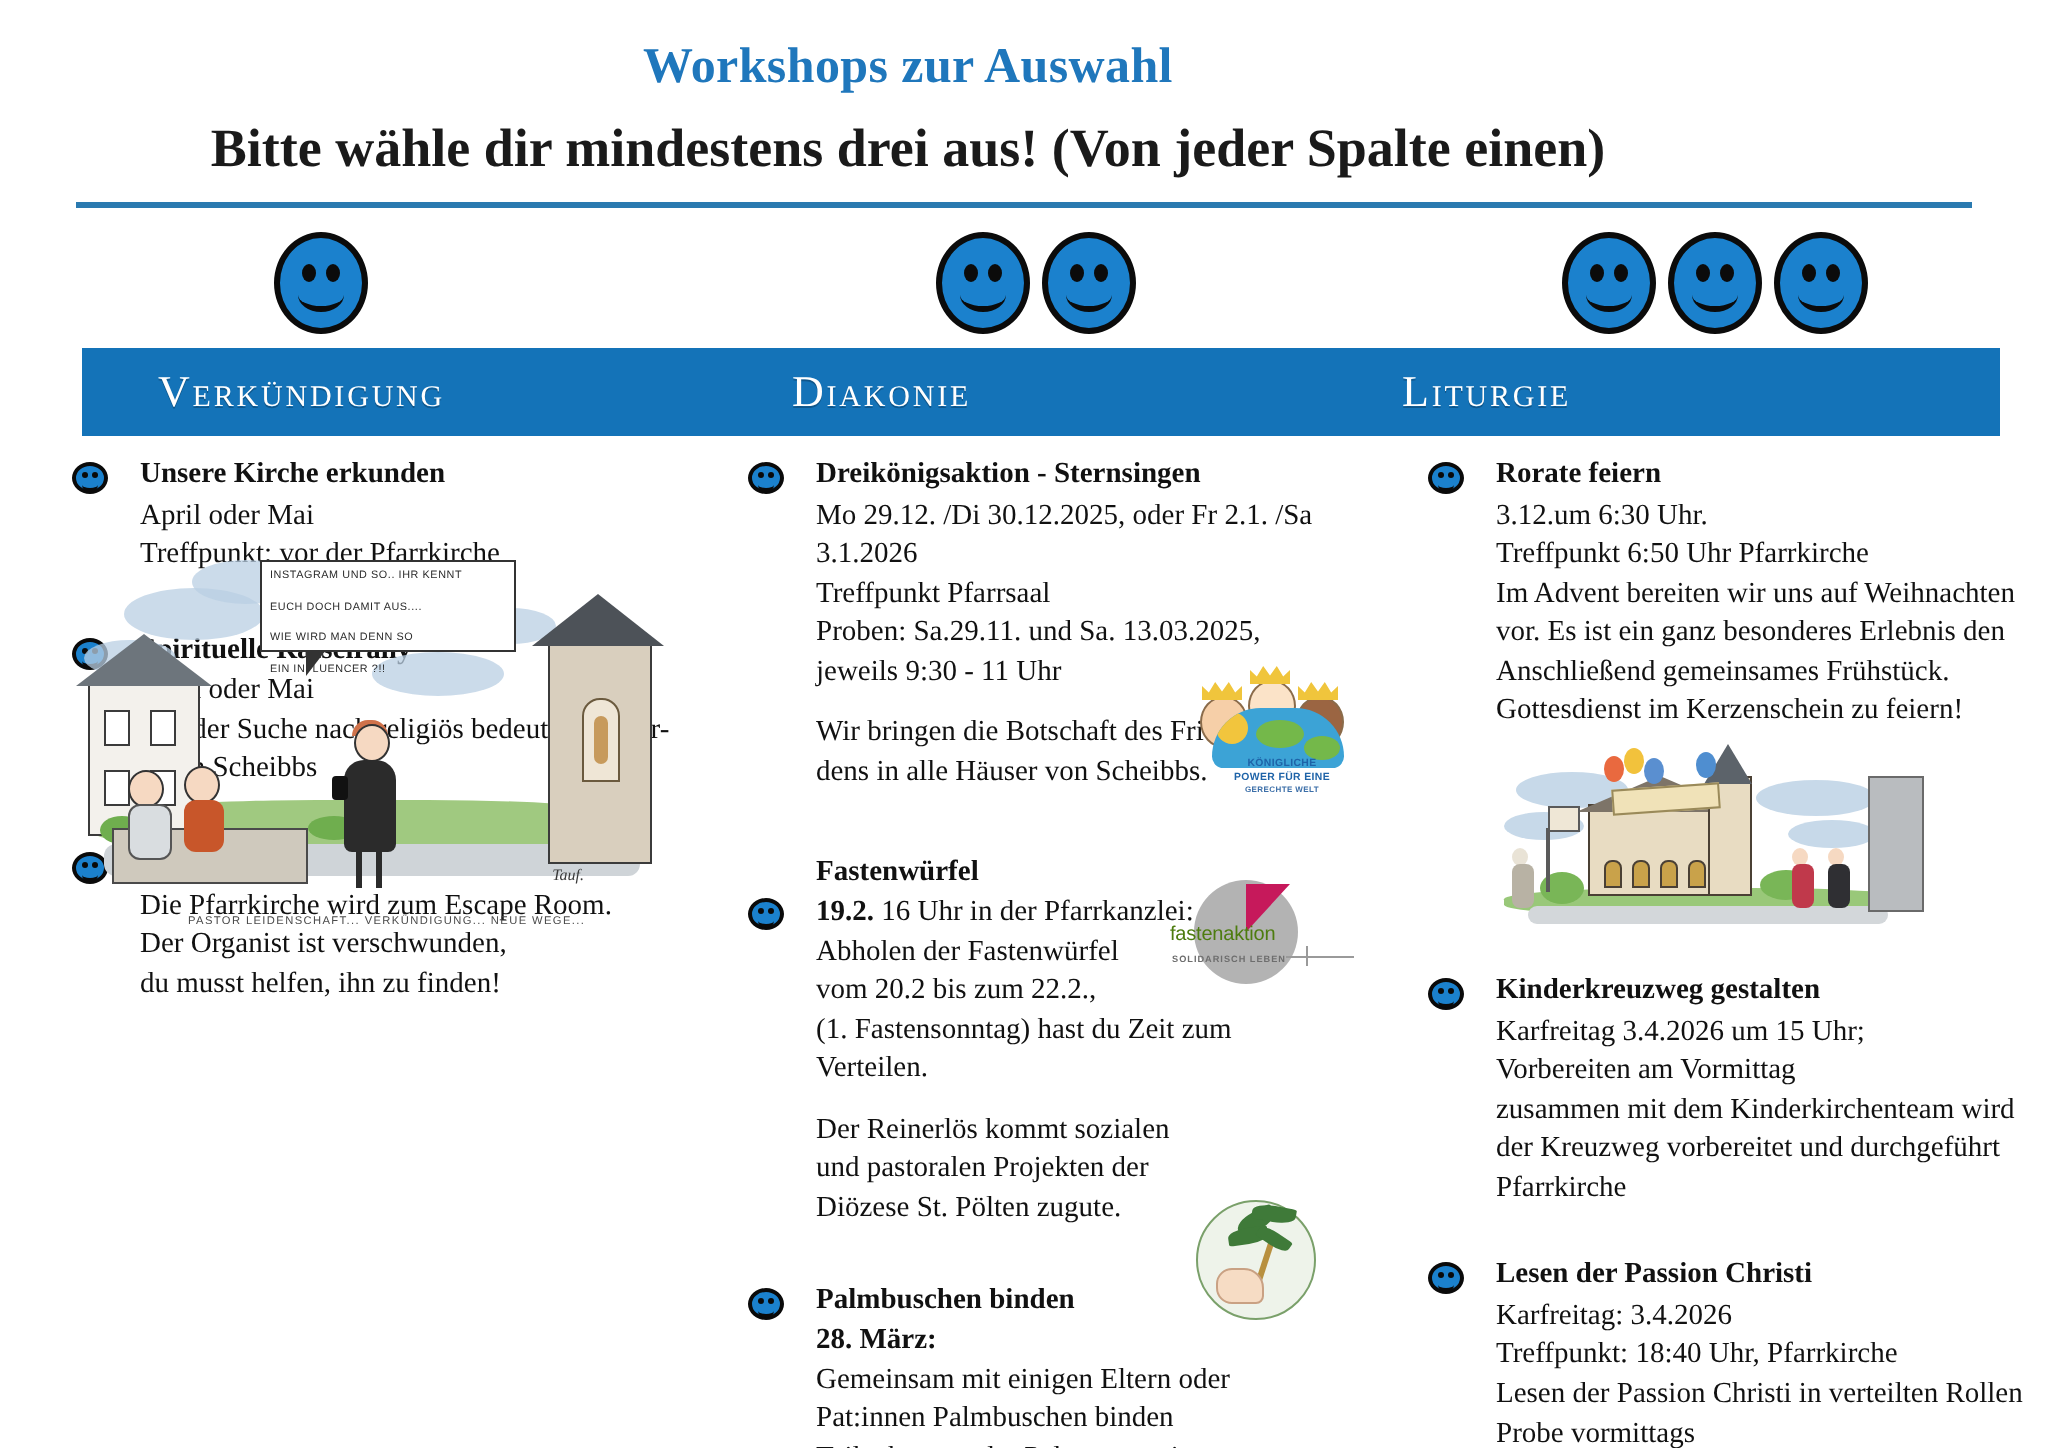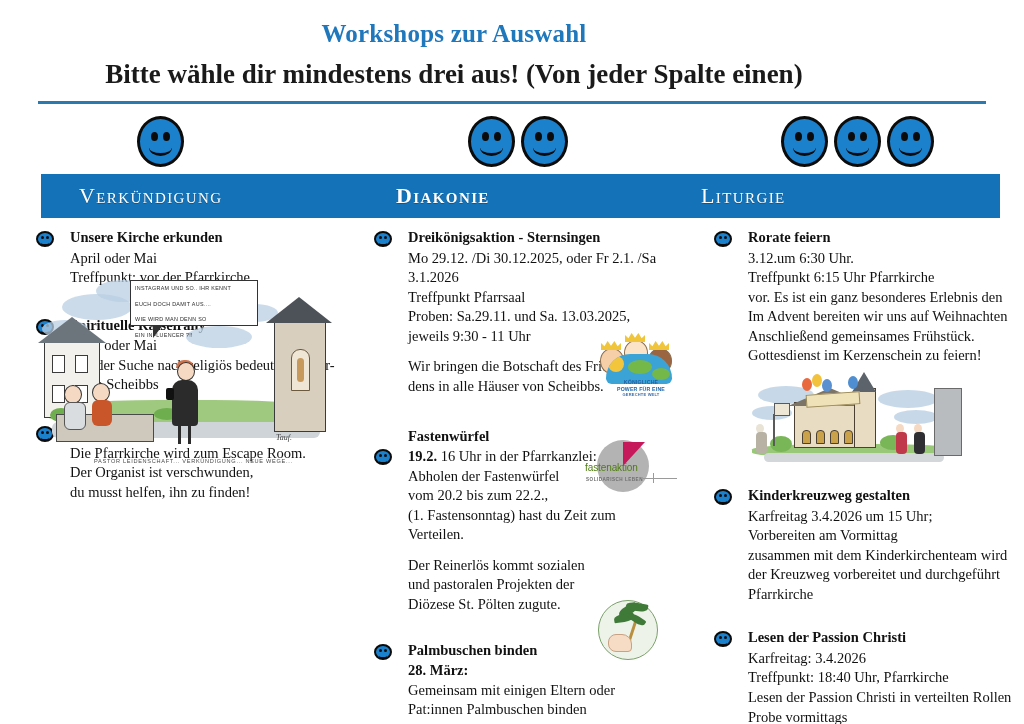--- a/index.html
+++ b/index.html
@@ -91,21 +91,21 @@
     top:9px;
     color:#ffffff;
     font-size:22px;
     font-variant:small-caps;
     letter-spacing:1.4px;
     font-family:"Liberation Serif","DejaVu Serif",serif;
     text-shadow:0 1px 0 rgba(0,0,0,.25);
     white-space:nowrap;
   }
   .cat1{left:38px;}
-  .cat2{left:355px;font-weight:bold;}
+  .cat2{left:355px;}
   .cat3{left:660px;}
 
   
   .cols{
     position:absolute;
     left:0;top:228px;width:1024px;height:496px;
   }
   .col{position:absolute;top:0;}
   .col1{left:36px;width:330px;}
   .col2{left:374px;width:310px;}
@@ -392,23 +392,23 @@
 
       <div class="item">
         <span class="bullet">
             <i class="l"></i>
             <i class="r"></i>
             <u></u>
           </span>
         <div class="body">
           <h3>Rorate feiern</h3>
           <p>3.12.um 6:30 Uhr.</p>
-          <p>Treffpunkt 6:15 Uhr Pfarrkirche</p>
+          <p>Treffpunkt 6:50 Uhr Pfarrkirche</p>
+          <p>Im Advent bereiten wir uns auf Weihnachten</p>
           <p>vor. Es ist ein ganz besonderes Erlebnis den</p>
-          <p>Im Advent bereiten wir uns auf Weihnachten</p>
           <p>Anschließend gemeinsames Frühstück.</p>
           <p>Gottesdienst im Kerzenschein zu feiern!</p>
         </div>
       </div>
 
       <div class="item" style="margin-top:120px;">
         <span class="bullet">
             <i class="l"></i>
             <i class="r"></i>
             <u></u>

